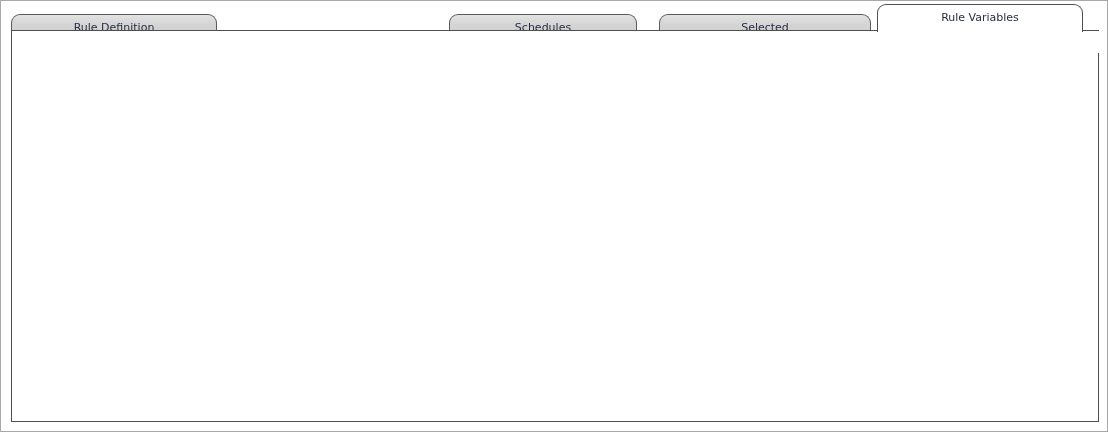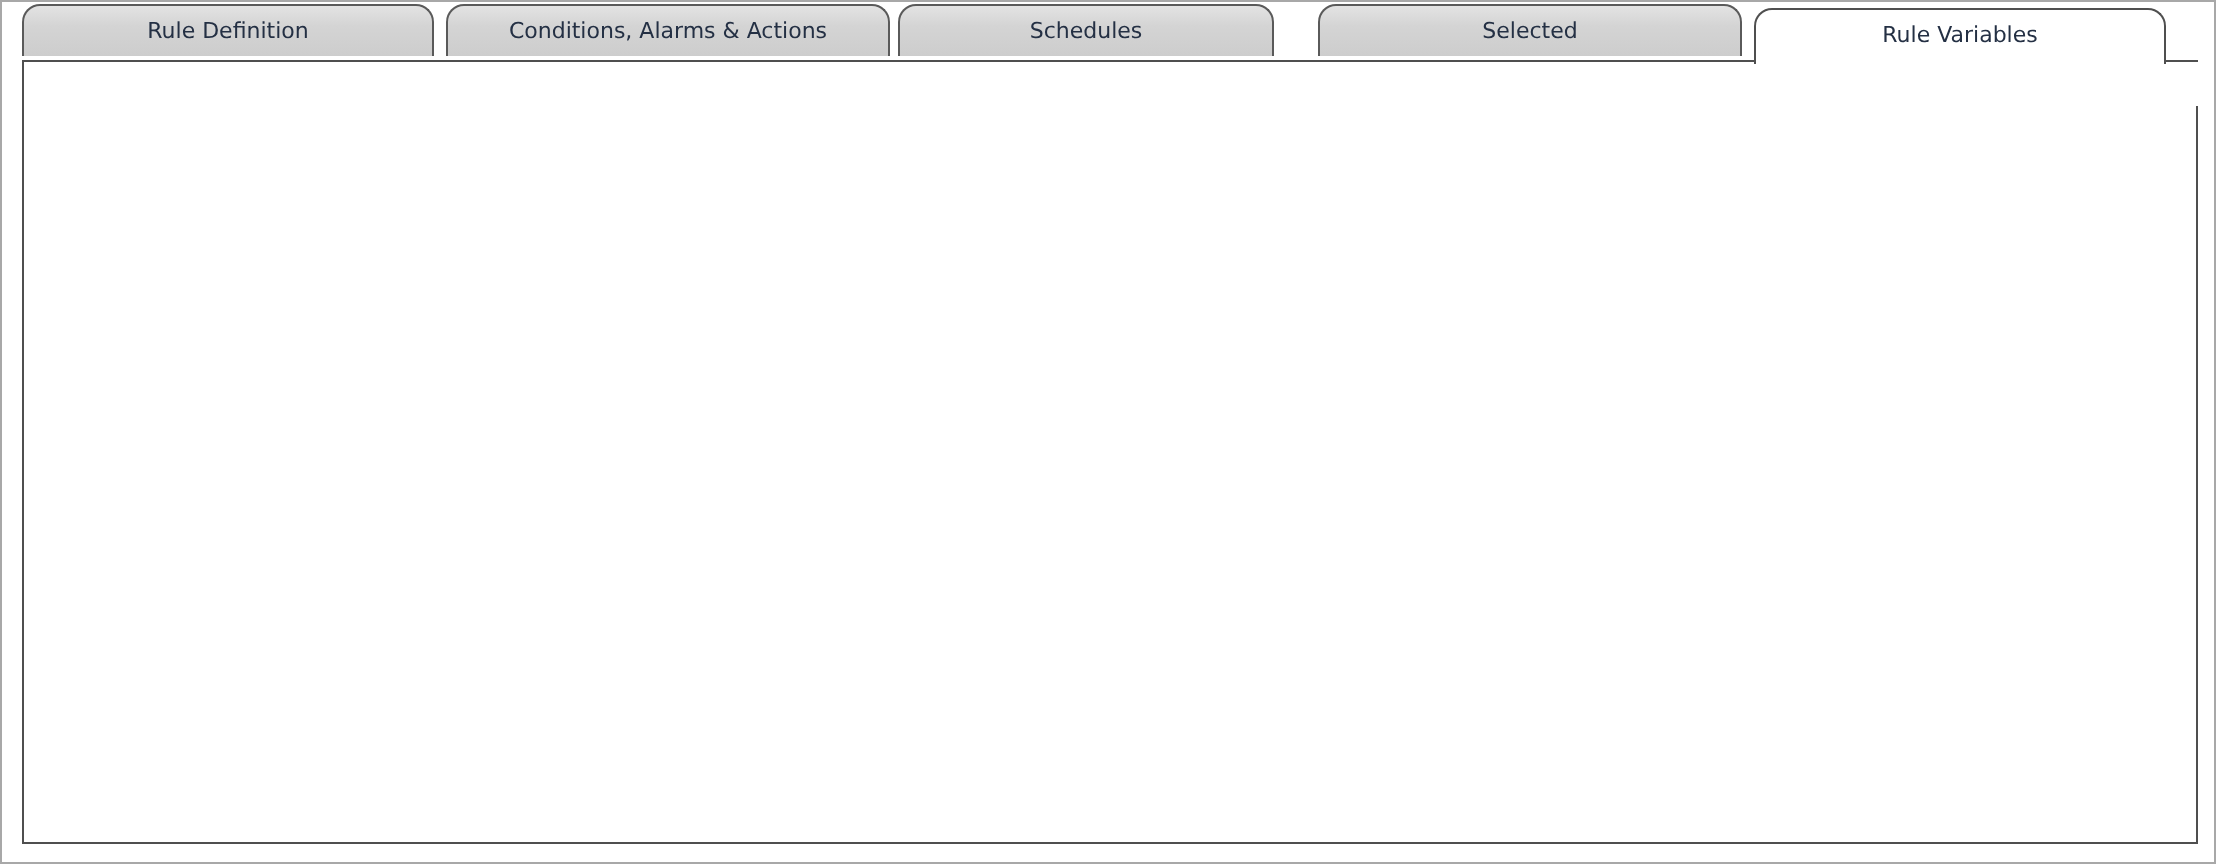--- a/index.html
+++ b/index.html
@@ -27,21 +27,21 @@
   .tabstrip {
     position: absolute;
     left: 0;
     top: 0;
     width: 1108px;
     height: 30px;
     background: #ffffff;
   }
   .tab {
     position: absolute;
-    top: 1px;
+    top: 13px;
     height: 26px;
     box-sizing: border-box;
     border: 1px solid #5a5a5a;
     border-bottom: none;
     border-radius: 9px 9px 0 0;
     background: linear-gradient(to bottom, #e3e3e3 0%, #d4d4d4 40%, #cdcdcd 100%);
     color: #243044;
     font-size: 11px;
     text-align: center;
     line-height: 25px;
@@ -272,21 +272,20 @@
     font-family: "DejaVu Sans", "Liberation Sans", sans-serif;
   }
 </style>
 </head>
 <body>
 
 <div id="app">
 
   <div class="tabstrip">
     <div class="tab" id="tab-0" style="left: 10px; width: 206px;">Rule Definition</div>
-    <div class="tab" id="tab-1" style="left: 222px; width: 222px;">Conditions, Alarms &amp; Actions</div>
     <div class="tab" id="tab-2" style="left: 448px; width: 188px;">Schedules</div>
     <div class="tab" id="tab-3" style="left: 658px; width: 212px;">Selected</div>
     <div class="tab active" id="tab-4" style="left: 876px; width: 206px;">Rule Variables</div>
   </div>
 
   <div class="content-topright"></div>
   <div class="content"></div>
   <div class="content-rightedge"></div>
 
   <div class="page-title">Rule Variables</div>

